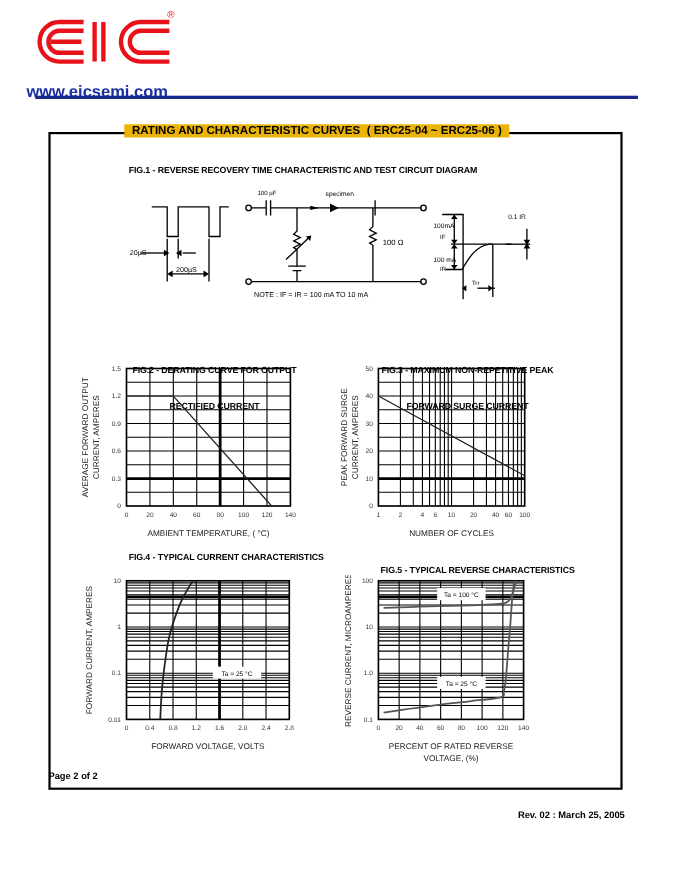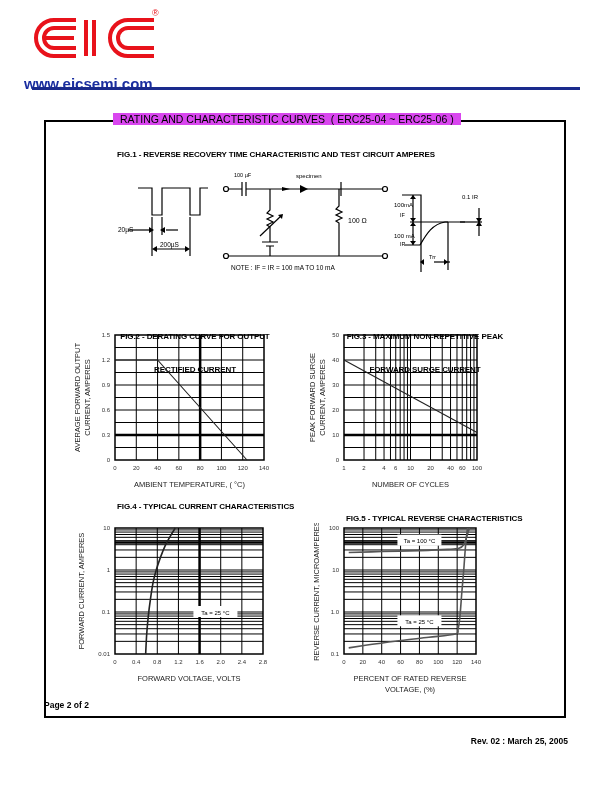--- a/index.html
+++ b/index.html
@@ -2,21 +2,21 @@
 <html><head>
 <meta charset="utf-8">
 <style>
   html,body{margin:0;padding:0;background:#fff;}
   body{width:612px;height:792px;position:relative;overflow:hidden;font-family:"Liberation Sans",sans-serif;color:#000;}
   .abs{position:absolute;}
   #logo{left:30px;top:6px;}
   #url{left:24px;top:75px;font-size:15px;font-weight:bold;color:#1a2ea0;}
   #hdr-rule{left:32px;top:87px;width:548px;height:3px;background:#1a2a8c;}
   #frame{left:44px;top:120px;width:522px;height:598px;border:2px solid #000;box-sizing:border-box;}
-  #frame-title{left:113px;top:113px;padding:0 7px;background:#d946ef;font-size:10.5px;font-weight:normal;white-space:pre;}
+  #frame-title{left:113px;top:113px;padding:0 7px;background:#eab308;font-size:10.5px;font-weight:bold;white-space:pre;}
   .fig-title{font-size:8px;font-weight:bold;letter-spacing:-0.1px;white-space:pre;}
   .ctr{text-align:center;}
   #fig1-title{left:117px;top:150px;}
   #fig2-title{left:100px;top:309px;width:190px;line-height:11px;}
   #fig3-title{left:330px;top:309px;width:190px;line-height:11px;}
   #fig4-title{left:117px;top:502px;}
   #fig5-title{left:346px;top:514px;}
   #footer-left{left:44px;top:700px;font-size:8.5px;font-weight:bold;}
   #footer-right{right:44px;top:736px;font-size:8.5px;font-weight:bold;margin-left:12px;}
   svg text{font-family:"Liberation Sans",sans-serif;}
@@ -42,21 +42,21 @@
     </g>
     <text x="122" y="10" font-size="9" fill="#e8121b">®</text>
   </svg>
 </div>
 <div id="url" class="abs">www.eicsemi.com</div>
 <div id="hdr-rule" class="abs"></div>
 
 <div id="frame" class="abs"></div>
 <div id="frame-title" class="abs">RATING AND CHARACTERISTIC CURVES  ( ERC25-04 ~ ERC25-06 )</div>
 
-<div id="fig1-title" class="abs fig-title">FIG.1 - REVERSE RECOVERY TIME CHARACTERISTIC AND TEST CIRCUIT AMPERES</div>
+<div id="fig1-title" class="abs fig-title">FIG.1 - REVERSE RECOVERY TIME CHARACTERISTIC AND TEST CIRCUIT DIAGRAM</div>
 <svg class="abs" style="left:100px;top:160px" width="400" height="120">
   <g stroke="#000" stroke-width="1.2" fill="none">
 
     <path d="M38 28 H52 V55 H62 V28 H90 V55 H100 V28 H108"></path>
     <line x1="52" y1="57" x2="52" y2="96"></line>
     <line x1="62" y1="57" x2="62" y2="75"></line>
     <line x1="90" y1="57" x2="90" y2="96"></line>
     <line x1="28" y1="70" x2="49" y2="70"></line>
     <line x1="66" y1="70" x2="78" y2="70"></line>
     <line x1="54" y1="89" x2="88" y2="89"></line>

